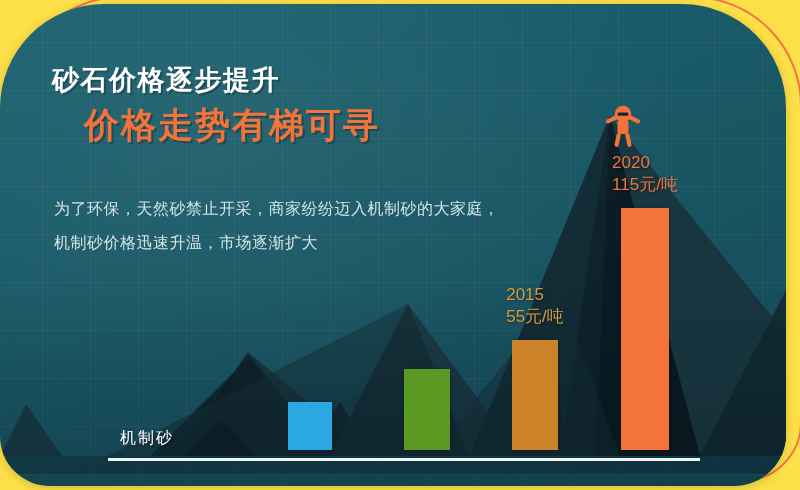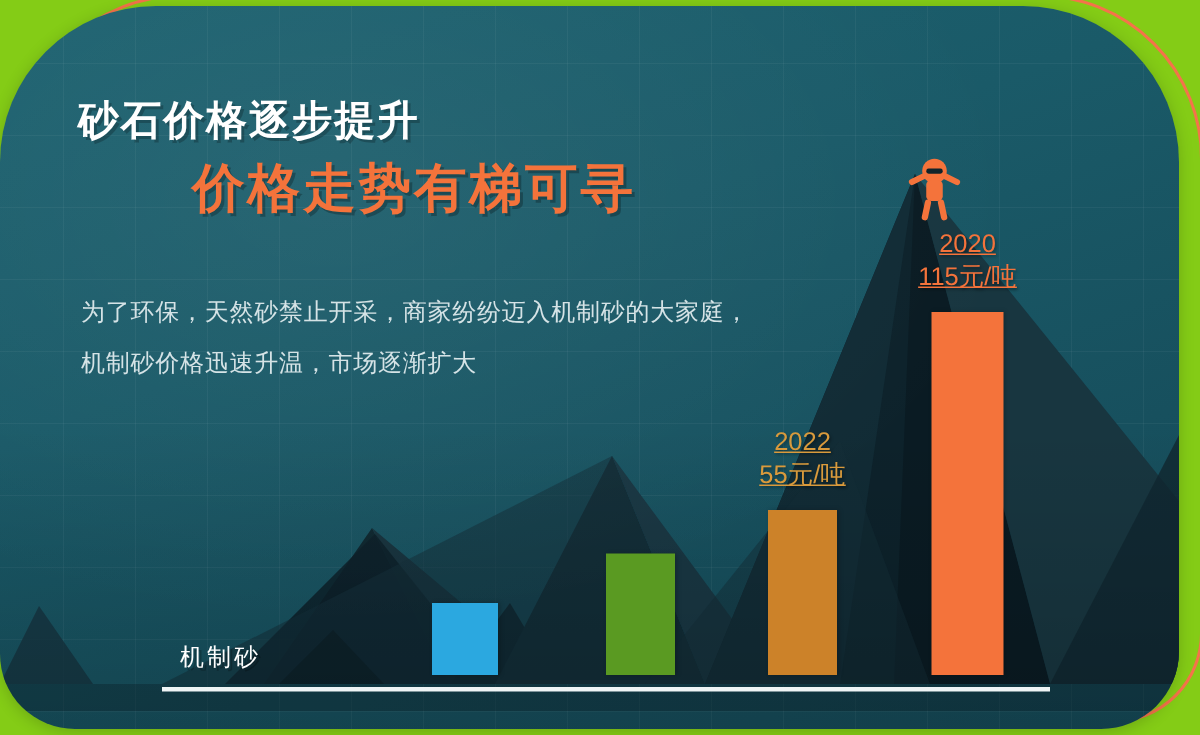--- a/index.html
+++ b/index.html
@@ -11,21 +11,21 @@
     width: 800px;
     height: 490px;
     overflow: hidden;
     font-family: "Liberation Sans", "DejaVu Sans", sans-serif;
   }
 
   #stage {
     position: relative;
     width: 800px;
     height: 490px;
-    background: #84cc16;
+    background: #fde047;
   }
 
   
   .outline-stroke {
     position: absolute;
     left: 12px;
     top: -4px;
     width: 790px;
     height: 486px;
     border: 2px solid #F4734A;
@@ -92,21 +92,20 @@
   .subhead {
     position: absolute;
     left: 84px;
     top: 98px;
     font-size: 35px;
     font-weight: bold;
     color: #F4733B;
     letter-spacing: 2px;
     text-shadow: 2px 2px 0 rgba(0,0,0,0.25);
     white-space: nowrap;
-    margin-left: 44px;
   }
 
   .bodytext {
     position: absolute;
     left: 54px;
     top: 188px;
     width: 452px;
     font-size: 16px;
     line-height: 34px;
     color: #d5e3e6;
@@ -143,26 +142,24 @@
     position: absolute;
     left: 0;
     bottom: 0;
     width: 100%;
     box-shadow: 1px 0 3px rgba(0,0,0,0.22);
   }
   .bar-caption {
     position: absolute;
     left: 50%;
     transform: translateX(-50%);
-    text-align: center;
     font-size: 17px;
     line-height: 22px;
     white-space: nowrap;
     text-shadow: 1px 1px 2px rgba(0,0,0,0.35);
-    text-decoration: underline;
   }
 
   
   .figure {
     position: absolute;
     left: 602px;
     top: 100px;
     width: 42px;
     height: 46px;
   }
@@ -225,21 +222,21 @@
     <div class="bar" style="left:288px; width:44px; height:260px;">
       <div class="bar-rect" style="height:48px; background:#2BA8E0;"></div>
     </div>
 
     <div class="bar" style="left:404px; width:46px; height:290px;">
       <div class="bar-rect" style="height:81px; background:#5A9A22;"></div>
     </div>
 
     <div class="bar" style="left:512px; width:46px; height:320px;">
       <div class="bar-caption" style="bottom:122px; color:#D99A3C;">
-        <div>2022</div>
+        <div>2015</div>
         <div>55元/吨</div>
       </div>
       <div class="bar-rect" style="height:110px; background:#CC8229;"></div>
     </div>
 
     <div class="bar" style="left:621px; width:48px; height:340px;">
       <div class="bar-caption" style="bottom:254px; color:#F4733B;">
         <div>2020</div>
         <div>115元/吨</div>
       </div>

